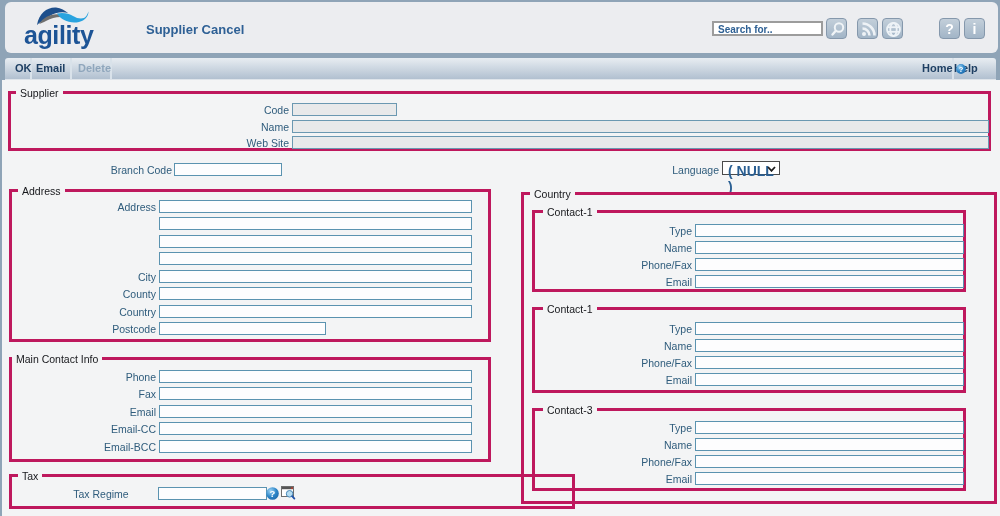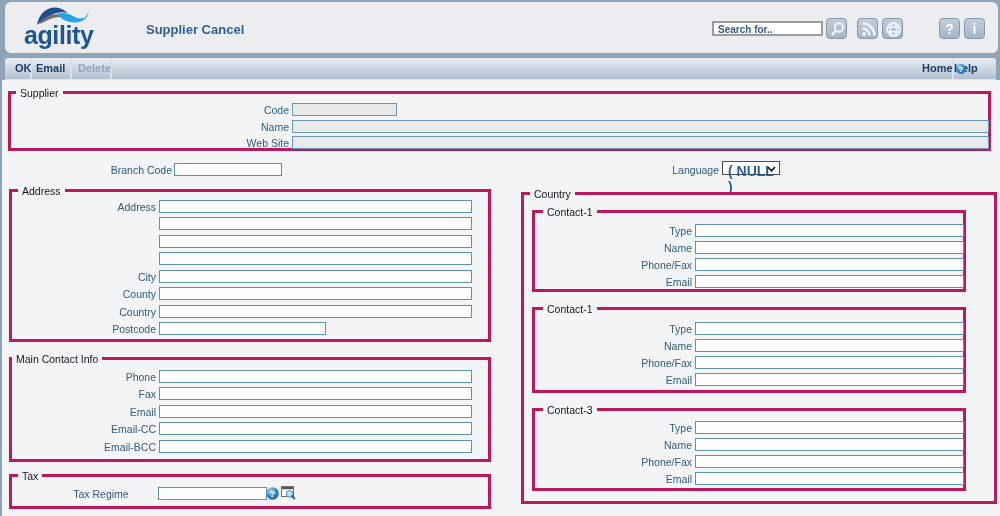--- a/index.html
+++ b/index.html
@@ -141,21 +141,21 @@
 <div class="inp" style="left:159px; top:370px; width:313px;"></div>
 <div class="lbl" style="left:56px; top:388px; width:100px;">Fax</div>
 <div class="inp" style="left:159px; top:387px; width:313px;"></div>
 <div class="lbl" style="left:56px; top:406px; width:100px;">Email</div>
 <div class="inp" style="left:159px; top:405px; width:313px;"></div>
 <div class="lbl" style="left:56px; top:423px; width:100px;">Email-CC</div>
 <div class="inp" style="left:159px; top:422px; width:313px;"></div>
 <div class="lbl" style="left:56px; top:441px; width:100px;">Email-BCC</div>
 <div class="inp" style="left:159px; top:440px; width:313px;"></div>
 
-<div class="fs" style="left:9px; top:474px; width:482px; height:35px;">
+<div class="fs" style="left:9px; top:474px; width:566px; height:35px;">
     <span class="lg" style="left:6px;">Tax</span>
   </div>
 <div class="lbl" style="left:51px; top:488px; width:100px;text-align:center;">Tax Regime</div>
 <div class="inp" style="left:158px; top:487px; width:109px;"></div>
 <svg class="abs" style="left:266px; top:487px;" width="13" height="13" viewBox="0 0 13 13">
     <defs>
       <radialGradient id="tg" cx="0.35" cy="0.3" r="0.9">
         <stop offset="0" stop-color="#9fd4f5"></stop>
         <stop offset="0.5" stop-color="#2e86c8"></stop>
         <stop offset="1" stop-color="#1a5fa0"></stop>

